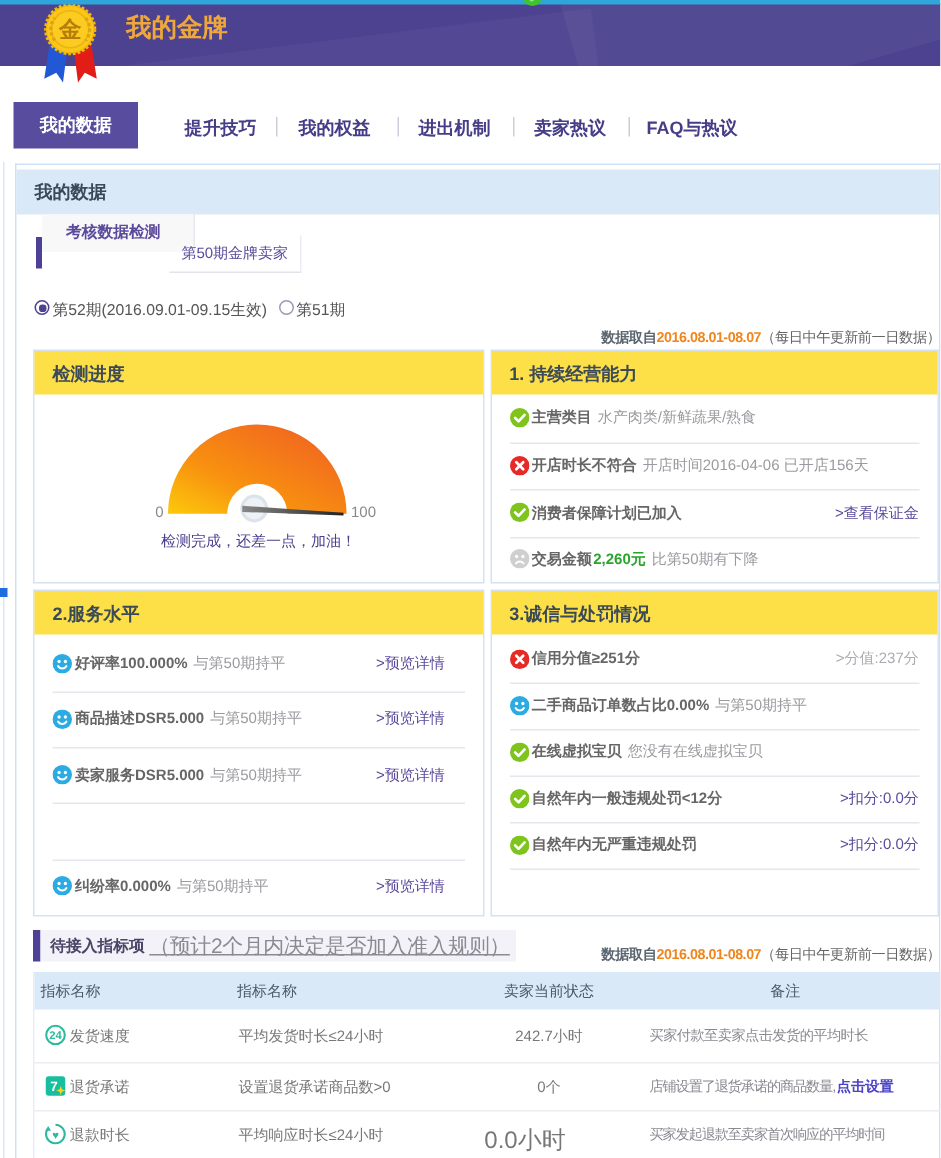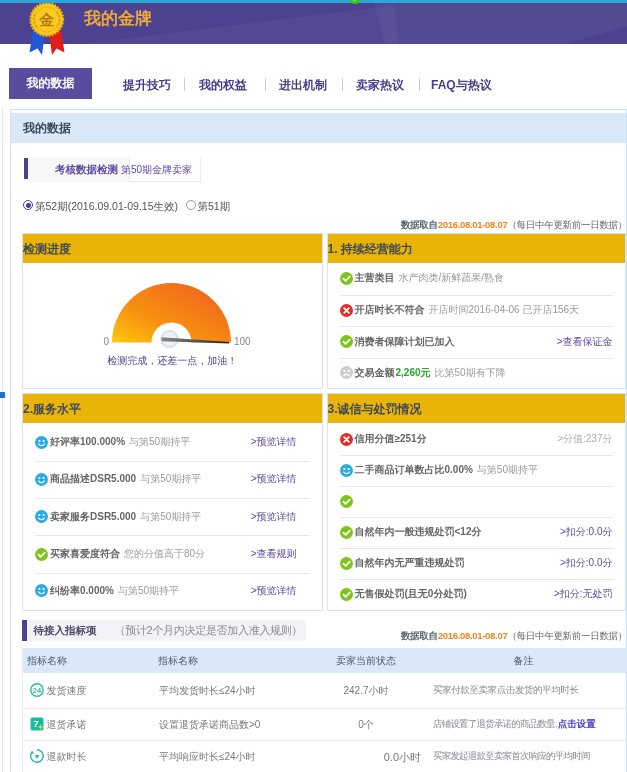--- a/index.html
+++ b/index.html
@@ -1,22 +1,22 @@
 <!DOCTYPE html>
 <html><head>
 <meta charset="utf-8">
 <style>
 html,body{margin:0;padding:0;overflow:hidden;}
 body{width:627px;height:772px;position:relative;overflow:hidden;background:#fff;
   font-family:"Liberation Sans",sans-serif;}
 .abs{position:absolute;}
 .hdrbg{background:#d9e9f8;color:#3c4a58;font-weight:bold;font-size:12px;}
 .panel{position:absolute;border:1px solid #d6e2f0;background:#fff;}
-.ptitle{position:absolute;left:0;top:0;right:0;height:29px;background:#eab308;
-  color:#3c4a58;font-weight:bold;font-size:12px;line-height:30px;padding-left:0;}
+.ptitle{position:absolute;left:0;top:0;right:0;height:29px;background:#fde047;
+  color:#3c4a58;font-weight:bold;font-size:12px;line-height:30px;padding-left:12px;}
 .prow{position:absolute;left:12px;right:12px;}
 .sep{position:absolute;left:12px;right:12px;height:1px;background:#e6e6ec;}
 .ic{position:absolute;left:0;top:50%;margin-top:-6.5px;width:13px;height:13px;}
 .lab{position:absolute;left:15px;top:0;bottom:0;display:flex;align-items:center;
   font-size:10px;color:#666;font-weight:bold;white-space:nowrap;}
 .lab .sub{font-weight:normal;color:#9a9aa0;margin-left:4px;}
 .lnk{position:absolute;right:0;top:0;bottom:0;display:flex;align-items:center;
   font-size:10px;color:#5b4a9b;white-space:nowrap;}
 .glnk{color:#ababb2;}
 .tabtxt{position:absolute;top:77px;font-size:12px;font-weight:bold;color:#463d87;}
@@ -63,22 +63,22 @@
 
 <div class="abs" style="left:2px;top:108px;width:1px;height:664px;background:#dbe7f5;"></div>
 <div class="abs" style="left:0;top:392px;width:5px;height:6px;background:#1d6ce0;"></div>
 
 <div class="abs" style="left:10px;top:109px;width:615px;height:663px;border-top:1px solid #cfe0f2;border-left:1px solid #cfe0f2;border-right:1px solid #cfe0f2;border-bottom:none;background:#fff;"></div>
 
 <div class="abs hdrbg" style="left:11px;top:112.5px;width:602.5px;height:30px;line-height:30px;padding-left:12px;">我的数据</div>
 
 <div class="abs" style="left:23.5px;top:157.5px;width:4.5px;height:21px;background:#4c4197;"></div>
 <div class="abs" style="left:113px;top:181px;width:88px;height:1px;background:#e3e3e9;"></div>
-<div class="abs" style="left:28px;top:157px;width:85px;height:25px;background:#f8f8f9;border-right:1px solid #e8e8ee;
-  text-align:center;line-height:25px;font-size:10.5px;font-weight:bold;color:#5b4a9b;padding-left:16px;">考核数据检测</div>
+<div class="abs" style="left:28px;top:143px;width:85px;height:25px;background:#f8f8f9;border-right:1px solid #e8e8ee;
+  line-height:25px;font-size:10.5px;font-weight:bold;color:#5b4a9b;padding-left:16px;">考核数据检测</div>
 <div class="abs" style="left:113px;top:157px;width:87px;height:24px;border-right:1px solid #ececf2;
   text-align:center;line-height:25px;font-size:10px;color:#5b4a9b;">第50期金牌卖家</div>
 
 <div class="abs" style="left:23px;top:200px;width:8px;height:8px;border:1.3px solid #4a4292;border-radius:50%;background:#fff;"></div>
 <div class="abs" style="left:26px;top:203px;width:4.5px;height:4.5px;border-radius:50%;background:#4a4292;"></div>
 <div class="abs" style="left:35px;top:199.5px;font-size:10.5px;color:#555;">第52期(2016.09.01-09.15生效)</div>
 <div class="abs" style="left:186px;top:200px;width:8px;height:8px;border:1.3px solid #9a9ab8;border-radius:50%;background:#fff;"></div>
 <div class="abs" style="left:197.5px;top:199.5px;font-size:10.5px;color:#555;">第51期</div>
 
 <div class="abs" style="right:0px;top:218.5px;font-size:9.5px;letter-spacing:-0.3px;color:#5c6670;font-weight:bold;">数据取自<span style="color:#f0851c;">2016.08.01-08.07</span><span style="font-weight:normal;color:#666;">（每日中午更新前一日数据）</span></div>
@@ -157,27 +157,20 @@
   </div>
   <div class="sep" style="top:104.6px;"></div>
   <div class="prow" style="top:104.6px;height:37.3px;">
     <svg class="ic" width="13" height="13">
         <use href="#i-smile"></use>
       </svg>
     <div class="lab">卖家服务DSR5.000<span class="sub">与第50期持平</span></div>
     <div class="lnk" style="right:13px;">&gt;预览详情</div>
   </div>
   <div class="sep" style="top:141.9px;"></div>
-  <div class="prow" style="top:141.9px;height:37.3px;">
-    <svg class="ic" width="13" height="13">
-        <use href="#i-ok"></use>
-      </svg>
-    <div class="lab">买家喜爱度符合<span class="sub">您的分值高于80分</span></div>
-    <div class="lnk" style="right:13px;">&gt;查看规则</div>
-  </div>
   <div class="sep" style="top:179.2px;"></div>
   <div class="prow" style="top:179.2px;height:36px;">
     <svg class="ic" width="13" height="13">
         <use href="#i-smile"></use>
       </svg>
     <div class="lab">纠纷率0.000%<span class="sub">与第50期持平</span></div>
     <div class="lnk" style="right:13px;">&gt;预览详情</div>
   </div>
 </div>
 
@@ -195,51 +188,45 @@
     <svg class="ic" width="13" height="13">
         <use href="#i-smile"></use>
       </svg>
     <div class="lab">二手商品订单数占比0.00%<span class="sub">与第50期持平</span></div>
   </div>
   <div class="sep" style="top:92.2px;"></div>
   <div class="prow" style="top:92.2px;height:31.1px;">
     <svg class="ic" width="13" height="13">
         <use href="#i-ok"></use>
       </svg>
+    <div class="lab">在线虚拟宝贝<span class="sub">您没有在线虚拟宝贝</span></div>
   </div>
   <div class="sep" style="top:123.3px;"></div>
   <div class="prow" style="top:123.3px;height:31.1px;">
     <svg class="ic" width="13" height="13">
         <use href="#i-ok"></use>
       </svg>
     <div class="lab">自然年内一般违规处罚&lt;12分</div>
     <div class="lnk">&gt;扣分:0.0分</div>
   </div>
   <div class="sep" style="top:154.4px;"></div>
   <div class="prow" style="top:154.4px;height:31.1px;">
     <svg class="ic" width="13" height="13">
         <use href="#i-ok"></use>
       </svg>
     <div class="lab">自然年内无严重违规处罚</div>
     <div class="lnk">&gt;扣分:0.0分</div>
   </div>
   <div class="sep" style="top:185.5px;"></div>
-  <div class="prow" style="top:185.5px;height:30px;">
-    <svg class="ic" width="13" height="13">
-        <use href="#i-ok"></use>
-      </svg>
-    <div class="lab">无售假处罚(且无0分处罚)</div>
-    <div class="lnk">&gt;扣分:无处罚</div>
-  </div>
 </div>
 
 <div class="abs" style="left:22px;top:620px;width:4.5px;height:21px;background:#4c4197;"></div>
 <div class="abs" style="left:26.5px;top:620px;height:21px;background:#f4f2f9;display:flex;align-items:center;padding:0 4px 0 7px;">
   <span style="font-size:10.5px;font-weight:bold;color:#4a4668;">待接入指标项</span>
-  <span style="font-size:11px;letter-spacing:-0.3px;color:#8a8a92;margin-left:18px;">（预计2个月内决定是否加入准入规则）</span>
+  <span style="font-size:14px;letter-spacing:-0.3px;color:#8a8a92;margin-left:3px;text-decoration:underline;">（预计2个月内决定是否加入准入规则）</span>
 </div>
 <div class="abs" style="right:0px;top:629.5px;font-size:9.5px;letter-spacing:-0.3px;color:#5c6670;font-weight:bold;">数据取自<span style="color:#f0851c;">2016.08.01-08.07</span><span style="font-weight:normal;color:#666;">（每日中午更新前一日数据）</span></div>
 
 <div class="abs" style="left:22px;top:648px;width:603.5px;height:124px;border-left:1px solid #e7edf5;border-right:1px solid #e7edf5;">
   <div class="abs hdrbg" style="left:0;top:0;width:100%;height:25px;font-weight:normal;color:#4a5a68;font-size:10px;">
     <span class="abs" style="left:4px;top:6px;">指标名称</span>
     <span class="abs" style="left:135px;top:6px;">指标名称</span>
     <span class="abs" style="left:288px;top:6px;width:110px;text-align:center;">卖家当前状态</span>
     <span class="abs" style="left:398px;top:6px;width:205px;text-align:center;">备注</span>
   </div>
@@ -260,21 +247,21 @@
     <span class="abs" style="left:136px;top:10px;font-size:10px;color:#777;">设置退货承诺商品数&gt;0</span>
     <span class="abs" style="left:288px;top:10px;width:110px;text-align:center;font-size:10px;color:#777;">0个</span>
     <span class="abs" style="left:410px;top:10px;font-size:9.5px;letter-spacing:-0.8px;color:#8a8a92;">店铺设置了退货承诺的商品数量, <span style="color:#4c42c8;font-weight:bold;letter-spacing:0;">点击设置</span></span>
   </div>
   <div class="abs trow" style="left:0;top:91.5px;width:100%;height:32px;border-bottom:1px solid #dce8f2;">
     <svg class="abs" style="left:7px;top:9px;" width="14" height="14">
         <use href="#i-rt"></use>
       </svg>
     <span class="abs" style="left:23.5px;top:10px;font-size:10px;color:#777;">退款时长</span>
     <span class="abs" style="left:136px;top:10px;font-size:10px;color:#777;">平均响应时长≤24小时</span>
-    <span class="abs" style="left:288px;top:10px;width:110px;text-align:right;font-size:11px;color:#777;">0.0小时</span>
+    <span class="abs" style="left:272px;top:10px;width:110px;text-align:center;font-size:16px;color:#777;">0.0小时</span>
     <span class="abs" style="left:410px;top:10px;font-size:9.5px;letter-spacing:-0.8px;color:#8a8a92;">买家发起退款至卖家首次响应的平均时间</span>
   </div>
 </div>
 
 <svg width="0" height="0" style="position:absolute;">
   <defs>
     <g id="i-ok">
       <circle cx="6.5" cy="6.5" r="6.5" fill="#7fc41c"></circle>
       <path d="M3.4,6.6 L5.7,8.9 L9.7,4.6" fill="none" stroke="#fff" stroke-width="1.8" stroke-linecap="round" stroke-linejoin="round"></path>
     </g>

